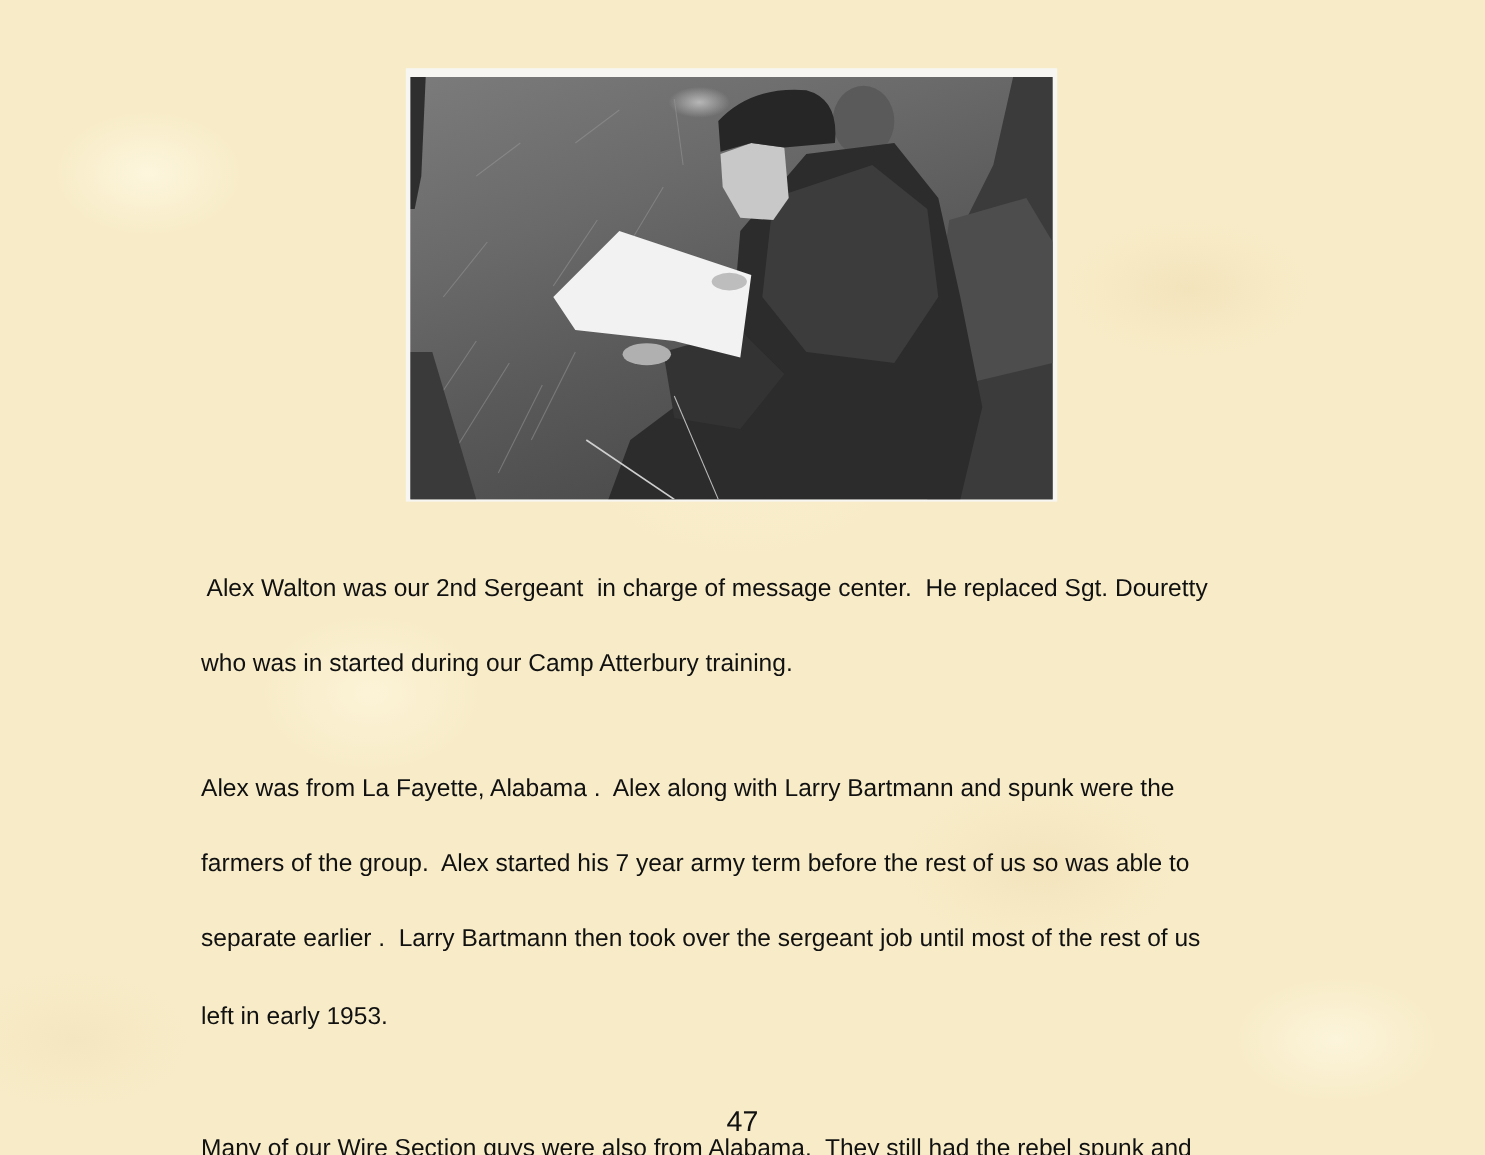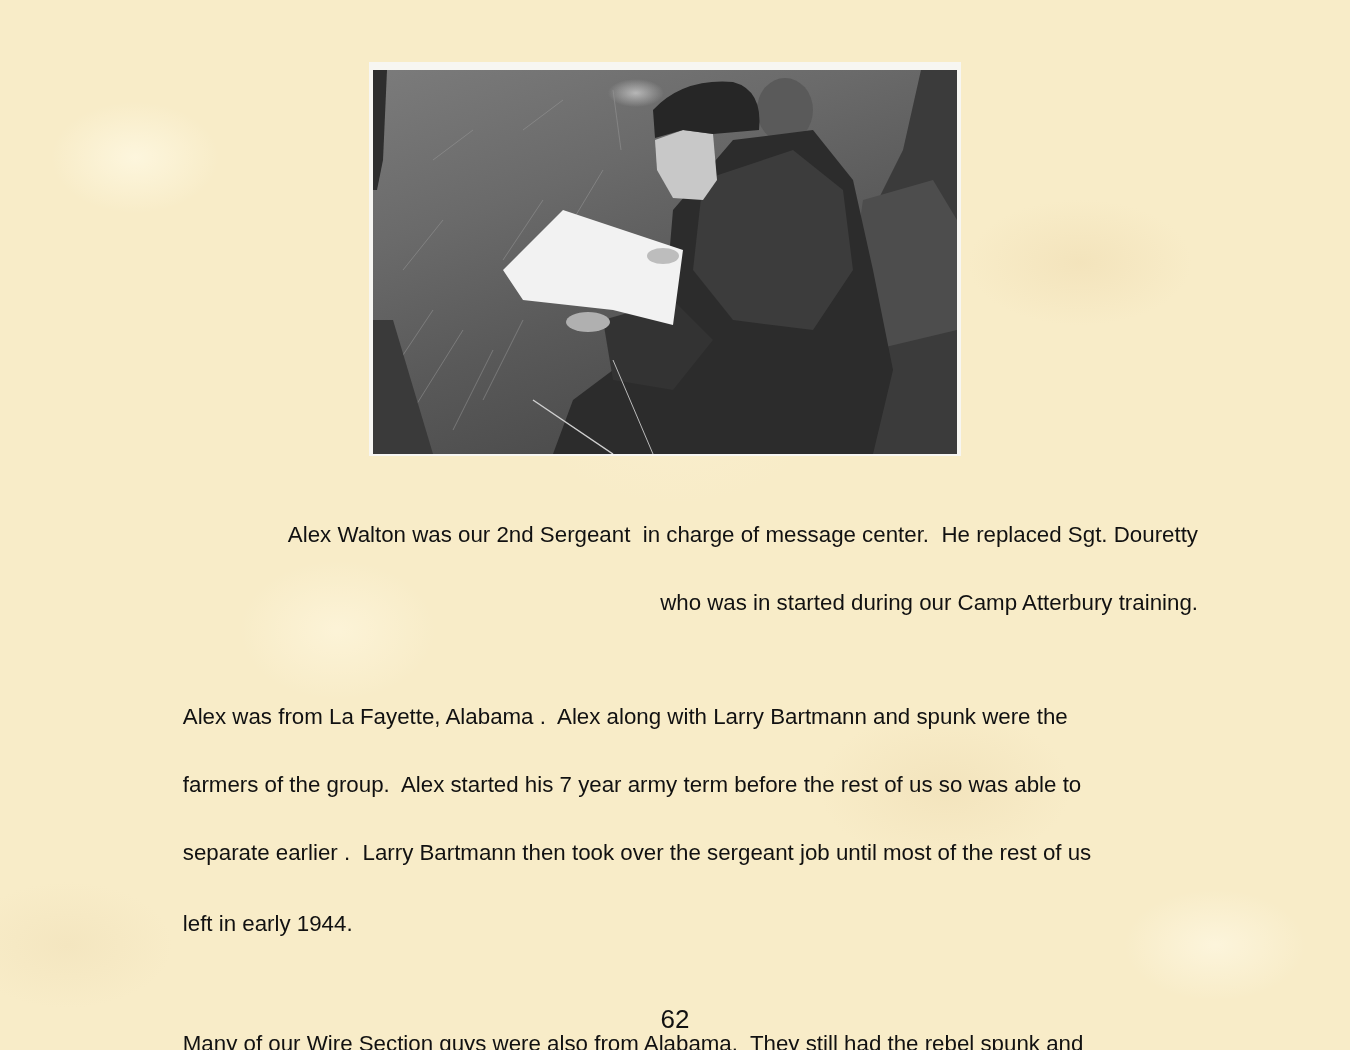--- a/index.html
+++ b/index.html
@@ -26,21 +26,21 @@
       background:
         radial-gradient(ellipse 40px 20px at 45% 6%, rgba(230,230,230,0.6), transparent 70%),
         linear-gradient(160deg, #7b7b7b 0%, #6a6a6a 30%, #595959 55%, #3f3f3f 100%);
     }
     .photo svg { width: 100%; height: 100%; display: block; }
     .text-block {
       position: absolute; left: 158px; top: 484px; width: 1040px;
       font-size: 22.3px; line-height: 34px;
     }
     .para { margin: 0; white-space: pre-wrap; }
-    .p1 { margin-bottom: 12px; text-align: right; }
+    .p1 { margin-bottom: 12px; }
     .p2 { margin-bottom: 15px; }
     .p2 .last { line-height: 40px; }
     .p3 { margin-bottom: 12px; }
     .page-number {
       position: absolute; left: 0; width: 1350px; top: 1004px;
       text-align: center; font-size: 26px;
     }
   </style>
 </head>
 <body>
@@ -92,24 +92,24 @@
 
 <div class="text-block">
   <p class="para p1">
     <span> Alex Walton was our 2nd Sergeant  in charge of message center.  He replaced Sgt. Douretty</span><br>
     <span>who was in started during our Camp Atterbury training.</span>
   </p>
   <p class="para p2">
     <span>Alex was from La Fayette, Alabama .  Alex along with Larry Bartmann and spunk were the</span><br>
     <span>farmers of the group.  Alex started his 7 year army term before the rest of us so was able to</span><br>
     <span>separate earlier .  Larry Bartmann then took over the sergeant job until most of the rest of us</span><br>
-    <span class="last">left in early 1944.</span>
+    <span class="last">left in early 1953.</span>
   </p>
   <p class="para p3">
     <span>Many of our Wire Section guys were also from Alabama.  They still had the rebel spunk and</span><br>
     <br>
     <br>
     
   </p>
 
 </div>
 
-<div class="page-number">62</div>
+<div class="page-number">47</div>
 
 </body></html>

